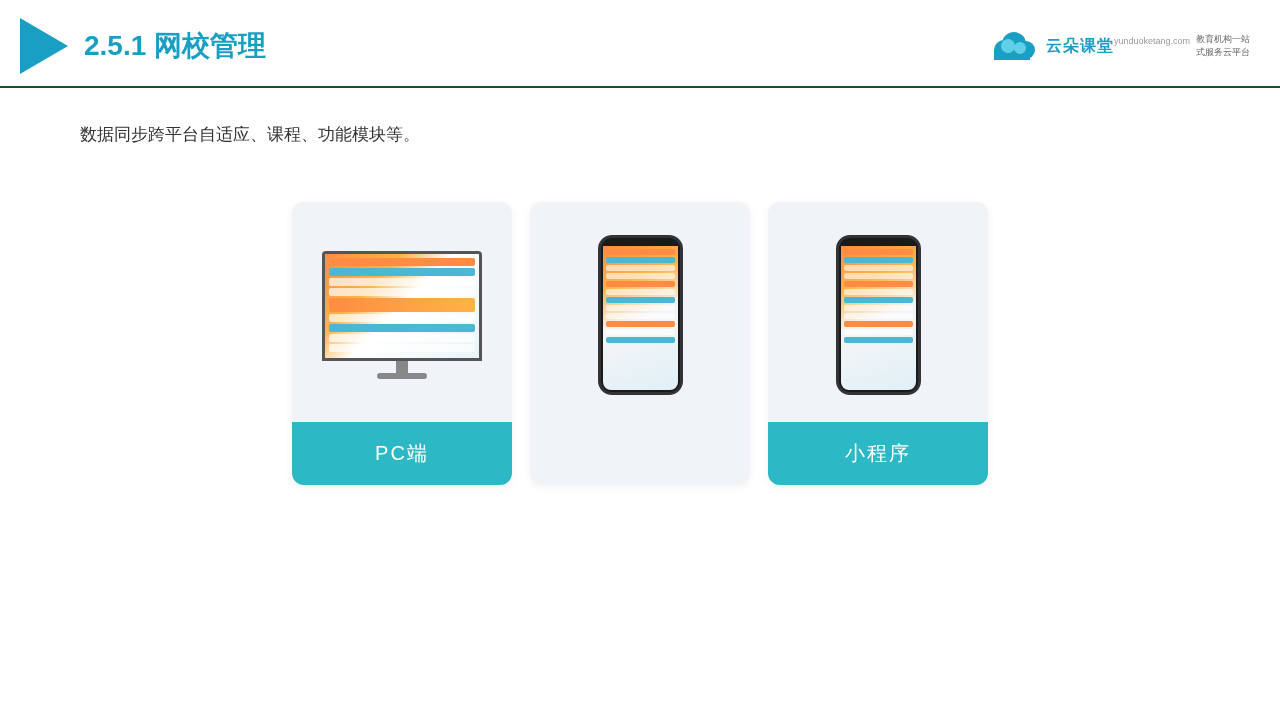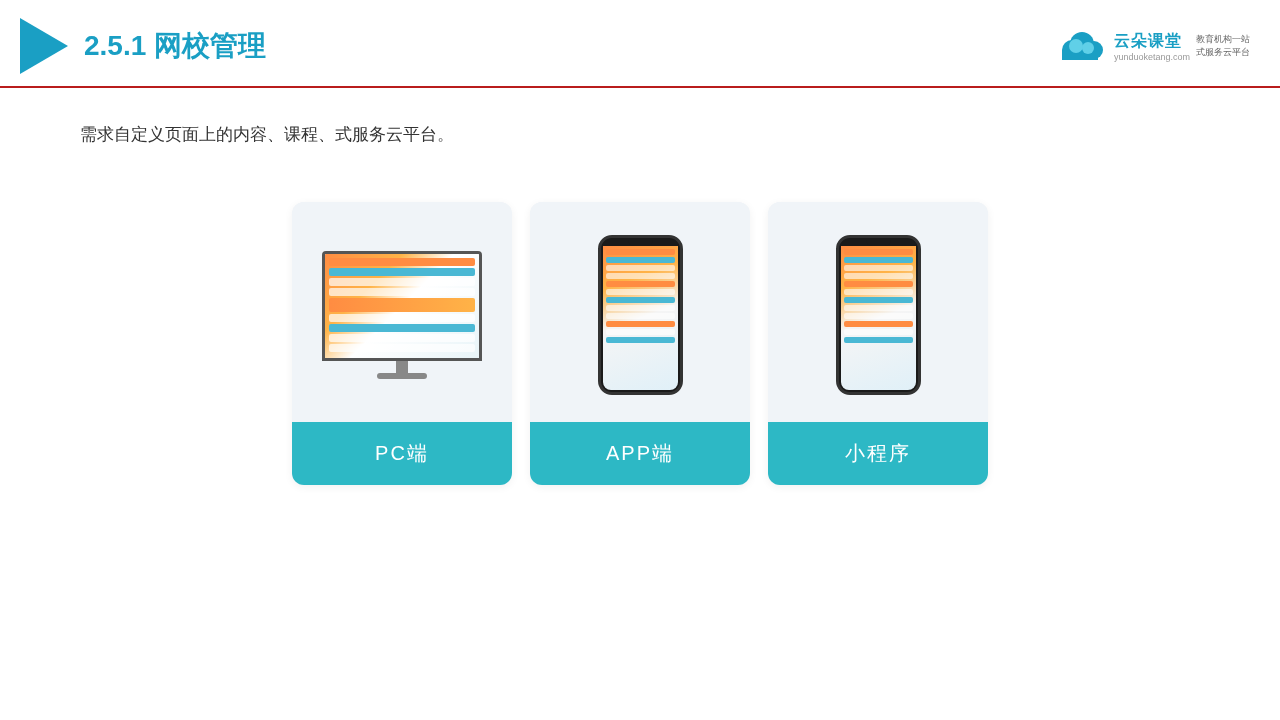--- a/index.html
+++ b/index.html
@@ -11,21 +11,21 @@
       overflow: hidden;
       position: relative;
     }
 
     
     .header {
       display: flex;
       align-items: center;
       justify-content: space-between;
       padding: 18px 30px 12px 20px;
-      border-bottom: 2px solid #b91c1c;
+      border-bottom: 2px solid #14532d;
     }
     .header-left {
       display: flex;
       align-items: center;
       gap: 16px;
     }
     .logo-triangle {
       width: 0;
       height: 0;
       border-top: 28px solid transparent;
@@ -230,21 +230,21 @@
       align-items: flex-end;
       gap: 1px;
     }
     .brand-top {
       display: flex;
       align-items: center;
       gap: 6px;
     }
     .brand-texts {
       display: flex;
-      flex-direction: column;
+      flex-direction: row;
       align-items: flex-start;
     }
   </style>
 </head>
 <body>
 
 <div class="header">
   <div class="header-left">
     <div class="logo-triangle"></div>
     <div class="header-title">
@@ -270,21 +270,21 @@
       </div>
       <div style="display:flex; flex-direction:column; font-size:9px; color:#666; line-height:1.4;">
         <span>教育机构一站</span>
         <span>式服务云平台</span>
       </div>
     </div>
   </div>
 </div>
 
 <div class="description">
-  <div>需求自定义页面上的内容、课程、式服务云平台。</div>
+  <div>数据同步跨平台自适应、课程、功能模块等。</div>
 </div>
 
 <div class="cards-container">
 
   <div class="device-card">
     <div class="device-image-area">
       <div class="pc-monitor">
         <div class="monitor-screen">
           <div class="monitor-screen-inner">
             <div class="screen-row orange"></div>
@@ -320,21 +320,20 @@
             <div class="phone-screen-row accent"></div>
             <div class="phone-screen-row"></div>
             <div class="phone-screen-row"></div>
             <div class="phone-screen-row orange"></div>
             <div class="phone-screen-row"></div>
             <div class="phone-screen-row accent"></div>
           </div>
         </div>
       </div>
     </div>
-    <div class="device-label">APP端</div>
   </div>
 
 
   <div class="device-card">
     <div class="device-image-area">
       <div class="phone-shape">
         <div class="phone-body">
           <div class="phone-notch"></div>
           <div class="phone-screen">
             <div class="phone-screen-row orange"></div>

